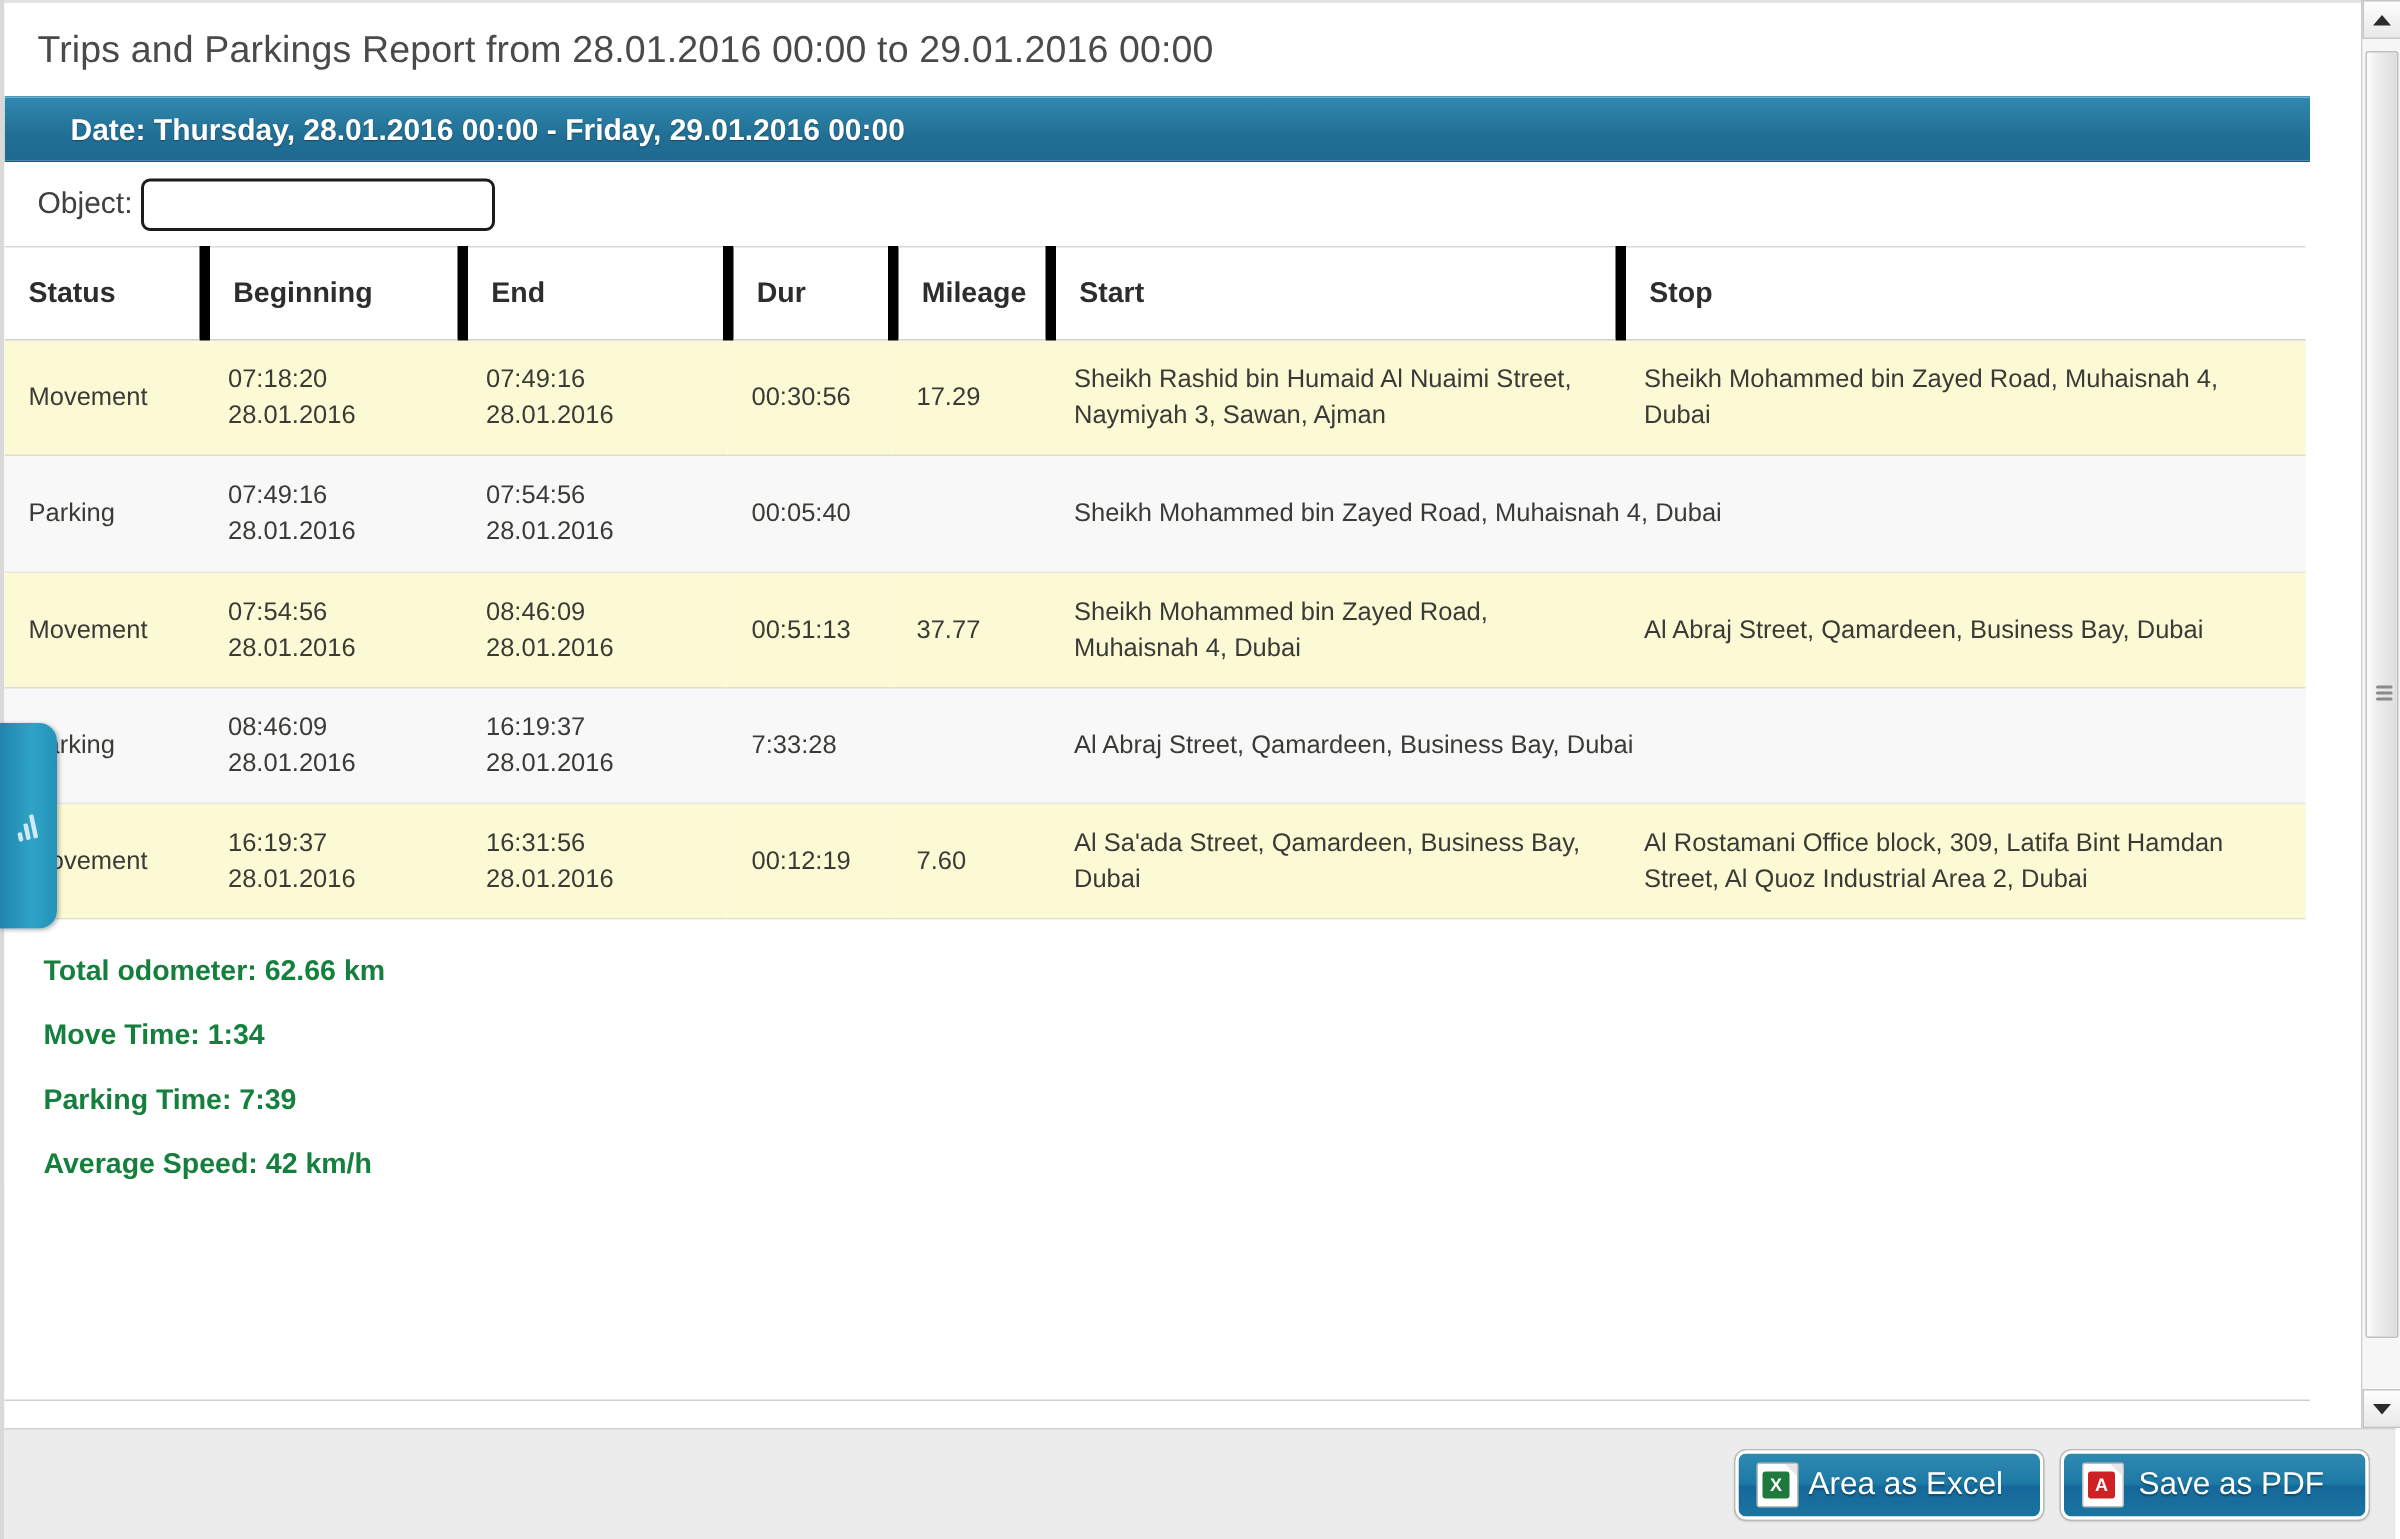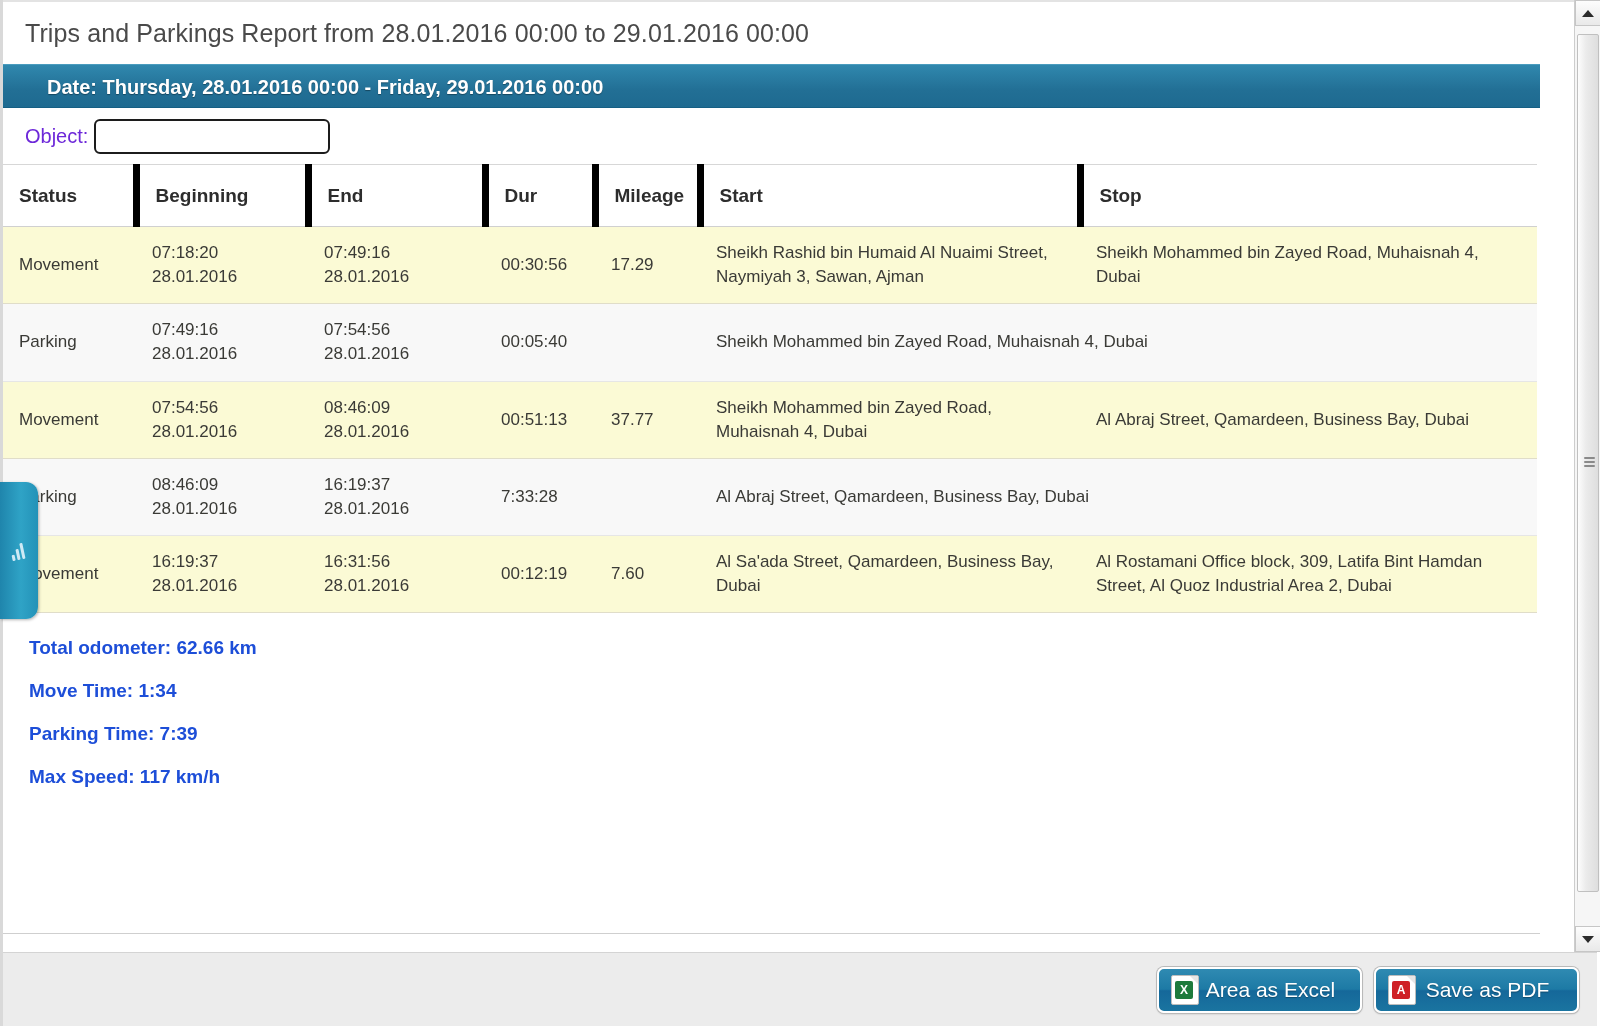--- a/index.html
+++ b/index.html
@@ -64,21 +64,21 @@
   
   .object-row {
     height: 56px;
     display: flex;
     align-items: center;
     padding-left: 22px;
     background: #ffffff;
   }
   .object-label {
     font-size: 20px;
-    color: #6d28d9;
+    color: #404040;
     margin-right: 6px;
   }
   .object-input {
     width: 236px;
     height: 35px;
     border: 2px solid #1c1c1c;
     border-radius: 6px;
     background: #ffffff;
     font-size: 17px;
     padding: 0 8px;
@@ -131,21 +131,21 @@
   .nowrapish { white-space: nowrap; }
 
   
   .summary {
     padding: 24px 0 0 26px;
     background: #ffffff;
   }
   .summary-line {
     font-size: 19px;
     font-weight: bold;
-    color: #1d4ed8;
+    color: #15803d;
     margin-bottom: 21px;
     white-space: nowrap;
   }
 
   
   .content-rule {
     position: absolute;
     left: 0; top: 931px;
     width: 1537px; height: 1px;
     background: #cfcfcf;
@@ -388,21 +388,21 @@
           <td>Al Rostamani Office block, 309, Latifa Bint Hamdan Street, Al Quoz Industrial Area 2, Dubai</td>
         </tr>
 
       </tbody>
     </table>
 
     <div class="summary">
       <div class="summary-line">Total odometer: 62.66 km</div>
       <div class="summary-line">Move Time: 1:34</div>
       <div class="summary-line">Parking Time: 7:39</div>
-      <div class="summary-line">Max Speed: 117 km/h</div>
+      <div class="summary-line">Average Speed: 42 km/h</div>
     </div>
 
     <div class="content-rule"></div>
   </div>
 
   <div class="vscroll">
     <div class="sb-btn sb-up">
       <span class="arrow-up"></span>
     </div>
     <div class="sb-track"></div>

